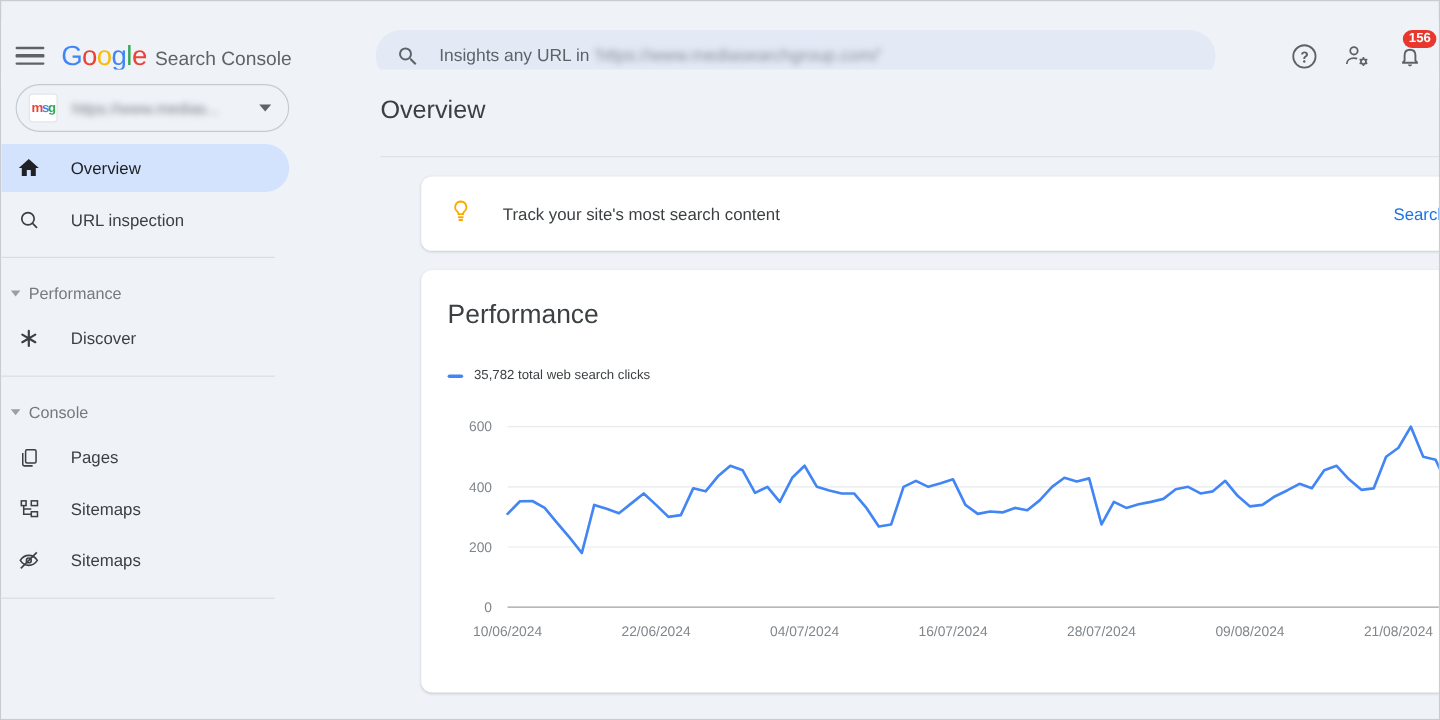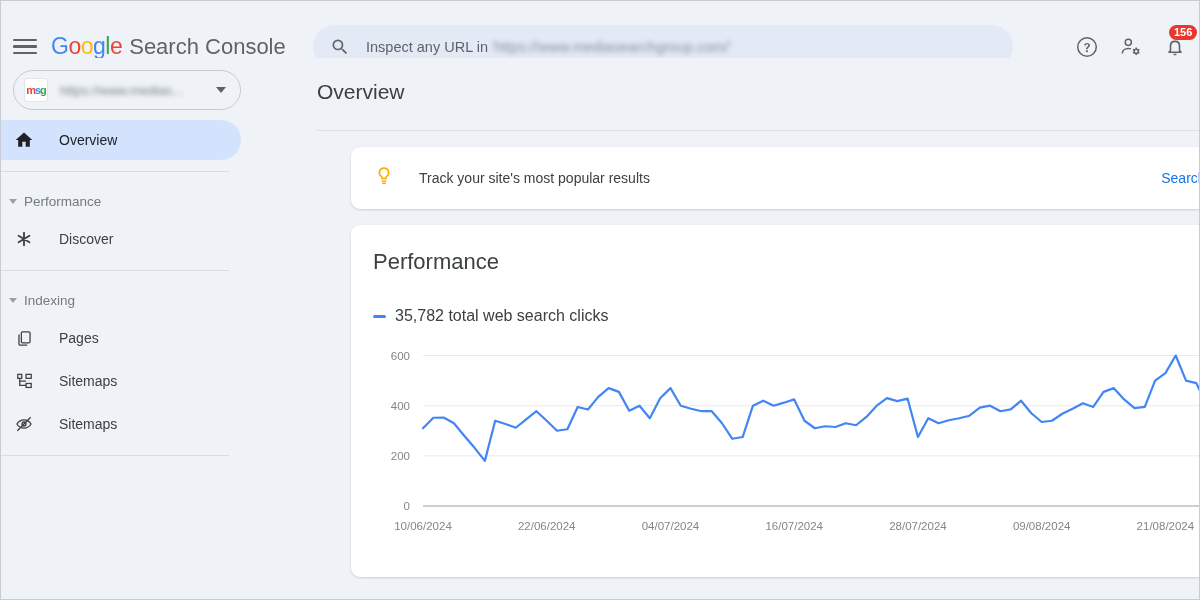--- a/index.html
+++ b/index.html
@@ -31,21 +31,21 @@
   }
   #hamburger span { display: block; height: 2.5px; background: #5f6368; border-radius: 1px; }
   #brand {
     display: flex; align-items: baseline;
     font-size: 22px; letter-spacing: 0px; white-space: nowrap;
     flex: none;
   }
   #logo { font-size: 23px; letter-spacing: -0.5px; }
   #logo .b { color: #4285F4; } #logo .r { color: #EA4335; }
   #logo .y { color: #FBBC05; } #logo .g { color: #34A853; }
-  #brandword { color: #5f6368; margin-left: 7px; font-size: 22px; }
+  #brandword { color: #5f6368; margin-left: 7px; font-size: 16px; }
 
   #searchbar {
     position: absolute; left: 312px; top: 7px;
     width: 700px; height: 43px;
     background: #e3eaf6; border-radius: 22px;
     display: flex; align-items: center; cursor: text;
   }
   #searchbar svg { margin-left: 17px; flex: none; }
   #search-text {
     margin-left: 16px; font-size: 14.5px; color: #5f6368;
@@ -161,21 +161,21 @@
     font-size: 14px; color: #1a73e8; cursor: pointer; white-space: nowrap;
   }
 
   #perf-card { height: 352px; position: relative; overflow: hidden; }
   #perf-title { font-size: 22px; color: #3c4043; position: absolute; left: 22px; top: 24px; }
   #perf-legend {
     position: absolute; left: 22px; top: 82px;
     display: flex; align-items: center;
   }
   #legend-swatch { width: 13px; height: 3px; background: #4285F4; border-radius: 2px; flex: none; }
-  #legend-label { margin-left: 9px; font-size: 16px; color: #3c4043; }
+  #legend-label { margin-left: 9px; font-size: 11px; color: #3c4043; }
   #chart-wrap { position: absolute; left: 0px; top: 108px; width: 1000px; height: 215px; }
   #chart-svg { display: block; }
   .ytick { font-size: 11.5px; fill: #80868b; text-anchor: end; font-family: "Liberation Sans", sans-serif; }
   .xtick { font-size: 11.5px; fill: #80868b; text-anchor: middle; font-family: "Liberation Sans", sans-serif; }
   .gridline { stroke: #e8eaed; stroke-width: 1; }
   .axisline { stroke: #9aa0a6; stroke-width: 1; }
   #series-path { fill: none; stroke: #4285F4; stroke-width: 2.2; stroke-linejoin: round; stroke-linecap: round; }
 </style>
 </head>
 <body>
@@ -191,21 +191,21 @@
     <div id="brand">
       <span id="logo"><span class="b">G</span><span class="r">o</span><span class="y">o</span><span class="b">g</span><span class="g">l</span><span class="r">e</span></span>
       <span id="brandword">Search Console</span>
     </div>
 
     <div id="searchbar">
       <svg width="20" height="20" viewBox="0 0 24 24">
         <path fill="#5f6368" d="M15.5 14h-.79l-.28-.27A6.471 6.471 0 0 0 16 9.5 6.5 6.5 0 1 0 9.5 16c1.61 0 3.09-.59 4.23-1.57l.27.28v.79l5 4.99L20.49 19l-4.99-5zm-6 0C7.01 14 5 11.99 5 9.5S7.01 5 9.5 5 14 7.01 14 9.5 11.99 14 9.5 14z"></path>
       </svg>
       <div id="search-text">
-        <span>Inspect any URL in</span>
+        <span>Insights any URL in</span>
         <span class="blurred-url">'https://www.mediasearchgroup.com/'</span>
       </div>
     </div>
 
     <div id="header-actions">
       <div class="hicon">
         <svg width="24" height="24" viewBox="0 0 24 24">
           <circle cx="12" cy="12" r="9.3" fill="none" stroke="#5f6368" stroke-width="1.5"></circle>
           <path fill="#5f6368" d="M11.07 14.2h1.62v-.2c0-.56.28-.97.9-1.42.83-.6 1.41-1.18 1.41-2.26 0-1.48-1.2-2.4-2.86-2.4-1.62 0-2.84.92-2.9 2.5h1.66c.05-.73.55-1.14 1.22-1.14.68 0 1.15.42 1.15 1.07 0 .56-.33.9-.93 1.35-.79.58-1.27 1.08-1.27 2.2v.3zm.84 3c.6 0 1.05-.44 1.05-1.02 0-.58-.45-1.02-1.05-1.02s-1.05.44-1.05 1.02c0 .58.45 1.02 1.05 1.02z"></path>
         </svg>
@@ -242,20 +242,28 @@
 
     <div style="margin-top:10px;">
       <div class="nav-item active">
         <span class="nicon">
           <svg width="20" height="20" viewBox="0 0 24 24">
               <path fill="#202124" d="M10 20v-6h4v6h5v-8h3L12 3 2 12h3v8z"></path>
             </svg>
         </span>
         <span class="nlabel">Overview</span>
       </div>
+      <div class="nav-item">
+        <span class="nicon">
+          <svg width="19" height="19" viewBox="0 0 24 24">
+              <path fill="none" stroke="#3c4043" stroke-width="1.8" d="M10.5 17a6.5 6.5 0 1 0 0-13 6.5 6.5 0 0 0 0 13zM15.4 15.4 20 20"></path>
+            </svg>
+        </span>
+        <span class="nlabel">URL inspection</span>
+      </div>
     </div>
 
     <div class="nav-divider"></div>
 
     <div class="nav-section">
       <span class="caret"></span>
       <span class="slabel">Performance</span>
     </div>
     <div class="nav-item">
       <span class="nicon">
@@ -265,21 +273,21 @@
             </g>
           </svg>
       </span>
       <span class="nlabel">Discover</span>
     </div>
 
     <div class="nav-divider"></div>
 
     <div class="nav-section">
       <span class="caret"></span>
-      <span class="slabel">Indexing</span>
+      <span class="slabel">Console</span>
     </div>
     <div class="nav-item">
       <span class="nicon">
         <svg width="19" height="19" viewBox="0 0 24 24">
             <g fill="none" stroke="#3c4043" stroke-width="1.6">
               <rect x="8" y="3.5" width="11" height="14" rx="1.5"></rect>
               <path d="M15.4 20.5H6.6a1.6 1.6 0 0 1-1.6-1.6V7"></path>
             </g>
           </svg>
       </span>
@@ -323,21 +331,21 @@
     <div id="page-title">Overview</div>
     <div id="title-divider"></div>
 
     <div class="card" id="insights-card">
       <span id="bulb-icon">
         <svg width="22" height="22" viewBox="0 0 24 24">
           <path fill="none" stroke="#F9AB00" stroke-width="1.7" d="M12 3.2a5.1 5.1 0 0 0-3 9.2c.6.45.9 1 .9 1.7v.6h4.2v-.6c0-.7.3-1.25.9-1.7a5.1 5.1 0 0 0-3-9.2z"></path>
           <path stroke="#F9AB00" stroke-width="1.7" stroke-linecap="round" d="M10.2 17.5h3.6M10.7 20h2.6"></path>
         </svg>
       </span>
-      <span id="insights-text">Track your site's most popular results</span>
+      <span id="insights-text">Track your site's most search content</span>
       <span id="insights-link">Search Console Insights</span>
     </div>
 
     <div class="card" id="perf-card">
       <div id="perf-title">Performance</div>
 
       <div id="perf-legend">
         <span id="legend-swatch"></span>
         <span id="legend-label">35,782 total web search clicks</span>
       </div>

